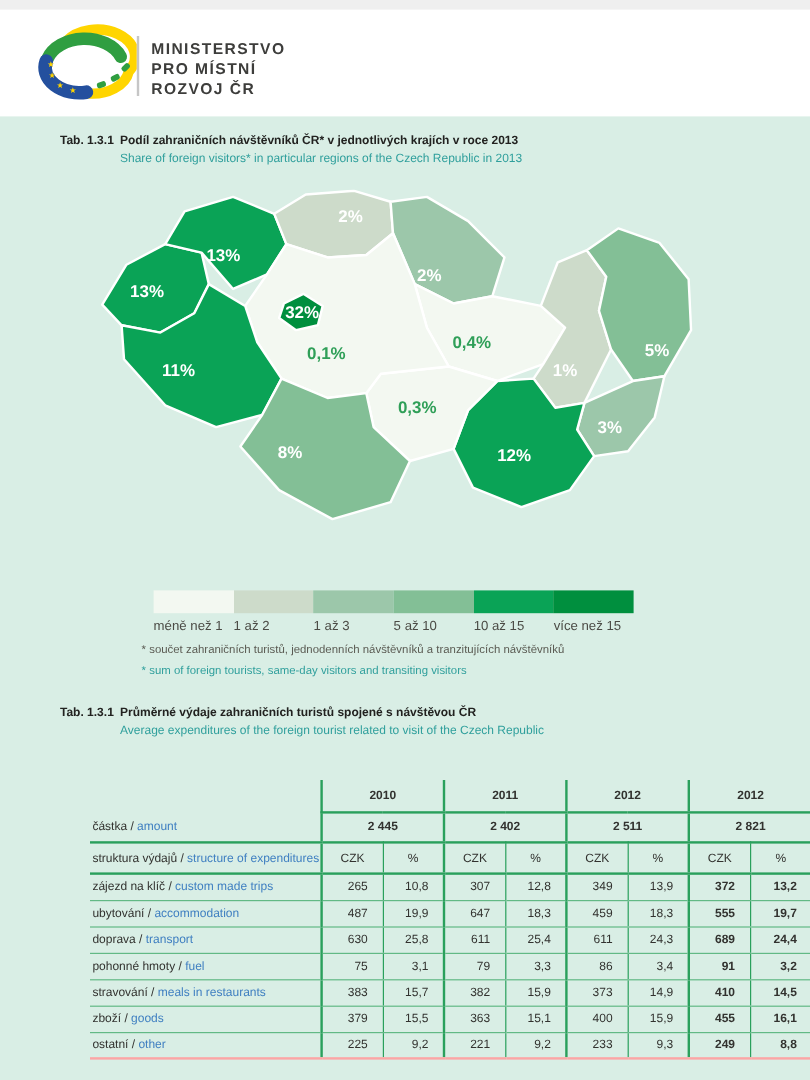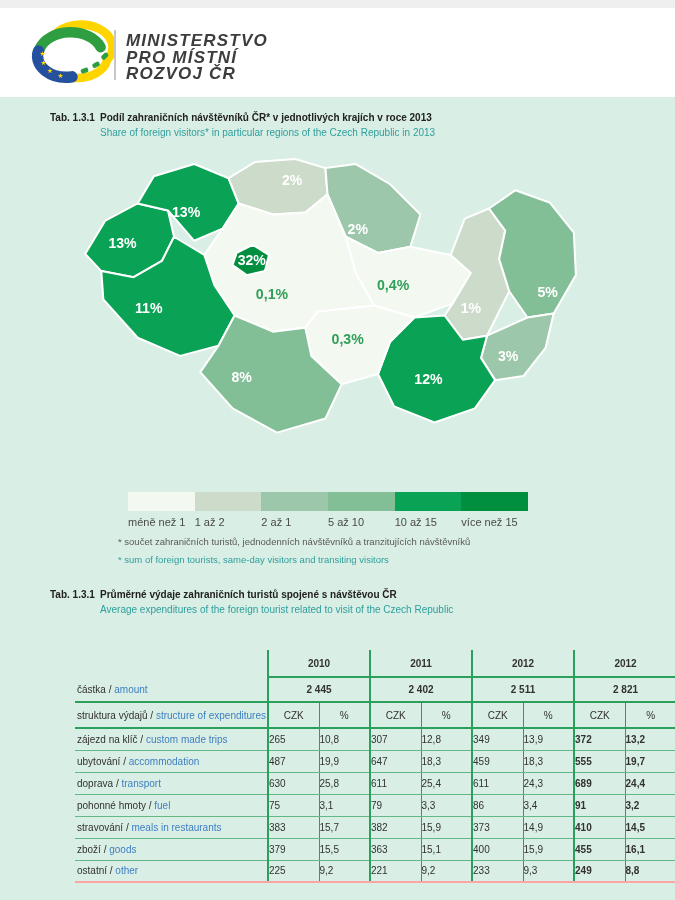--- a/index.html
+++ b/index.html
@@ -2,22 +2,22 @@
 <html><head>
 <meta charset="utf-8">
 <style>
   html,body{margin:0;padding:0;background:#888;}
   .page{position:relative;width:675px;height:900px;background:#ffffff;overflow:hidden;
         font-family:"Liberation Sans",sans-serif;margin:0 auto;}
   .top-strip{position:absolute;top:0;left:0;right:0;height:8px;background:#efefef;}
   
   .logo{position:absolute;left:28px;top:20px;width:86px;height:64px;}
   .hdr-divider{position:absolute;left:114px;top:30px;width:2px;height:50px;background:#c6c6c6;}
-  .ministry{position:absolute;left:126px;top:33px;font-size:17px;font-weight:bold;
-            color:#3d3d3b;letter-spacing:1.2px;line-height:16.5px;font-style:italic;}
+  .ministry{position:absolute;left:126px;top:33px;font-size:13px;font-weight:bold;
+            color:#3d3d3b;letter-spacing:1.2px;line-height:16.5px;}
   
   .band{position:absolute;left:0;top:97px;width:675px;height:803px;background:#d9eee5;}
   
   .cap{position:absolute;font-size:10px;}
   .cap .tab{position:absolute;left:50px;top:0;font-weight:bold;color:#222220;white-space:nowrap;}
   .cap .t-cs{position:absolute;left:100px;top:0;font-weight:bold;color:#222220;white-space:nowrap;}
   .cap .t-en{position:absolute;left:100px;top:15px;color:#2f9f9c;white-space:nowrap;}
   .cap1{left:0;top:112px;width:675px;height:34px;}
   .cap2{left:0;top:589px;width:675px;height:34px;}
   
@@ -33,21 +33,21 @@
   .legend .lbls{display:flex;margin-top:5px;}
   .legend .lbls div{flex:1;text-align:left;font-size:11px;color:#4b4b45;}
   .fn{position:absolute;left:118px;font-size:9.5px;white-space:nowrap;}
   .fn1{top:536px;color:#5a5a52;}
   .fn2{top:554px;color:#2f9f9c;}
   
   .exp-table{position:absolute;left:75px;top:650px;width:601px;border-collapse:collapse;
              table-layout:fixed;font-size:10px;color:#32322f;}
   .exp-table td{padding:0;vertical-align:middle;overflow:hidden;white-space:nowrap;}
   .exp-table .lbl{text-align:left;padding-left:2px;}
-  .exp-table .num{padding-right:12px;}
+  .exp-table .num{text-align:right;padding-right:12px;}
   .exp-table .ctr{text-align:center;}
   .exp-table .en{color:#3f7fc1;}
   .exp-table .cs{color:#32322f;}
   .exp-table .bold{font-weight:bold;}
   .exp-table tr.years{height:27px;}
   .exp-table tr.amount{height:25px;}
   .exp-table tr.struct{height:26px;margin-left:27px;}
   .exp-table tr.data{height:22px;}
   .exp-table .bl-g{border-left:2px solid #2aa05c;}
   .exp-table .bl-s{border-left:1px solid #2aa05c;}
@@ -134,21 +134,21 @@
         <div style="background: rgb(243, 248, 241);"></div>
         <div style="background: rgb(205, 219, 202);"></div>
         <div style="background: rgb(156, 199, 170);"></div>
         <div style="background: rgb(131, 191, 150);"></div>
         <div style="background: rgb(10, 163, 86);"></div>
         <div style="background: rgb(0, 143, 62);"></div>
       </div>
     <div class="lbls" id="legend-labels">
         <div>méně než 1</div>
         <div>1 až 2</div>
-        <div>2 až 1</div>
+        <div>1 až 3</div>
         <div>5 až 10</div>
         <div>10 až 15</div>
         <div>více než 15</div>
       </div>
   </div>
   <div class="fn fn2">* sum of foreign tourists, same-day visitors and transiting visitors</div>
   <div class="fn fn1">* součet zahraničních turistů, jednodenních návštěvníků a  tranzitujících návštěvníků</div>
 
   <div class="cap cap2">
     <span class="tab">Tab. 1.3.1</span>

